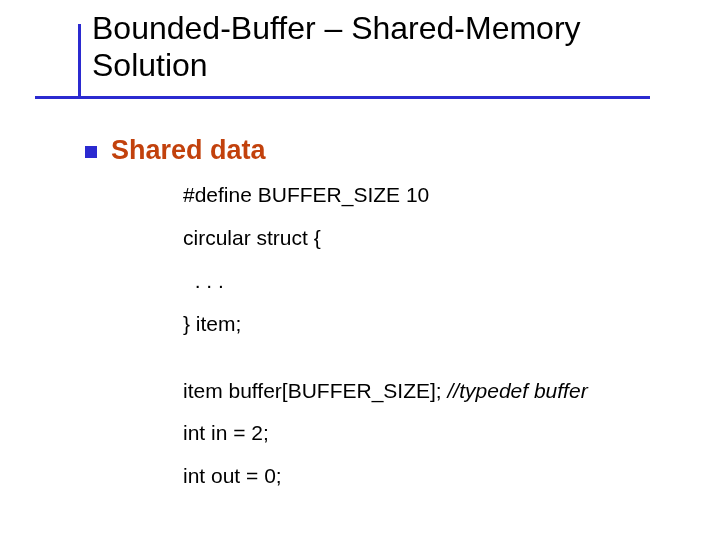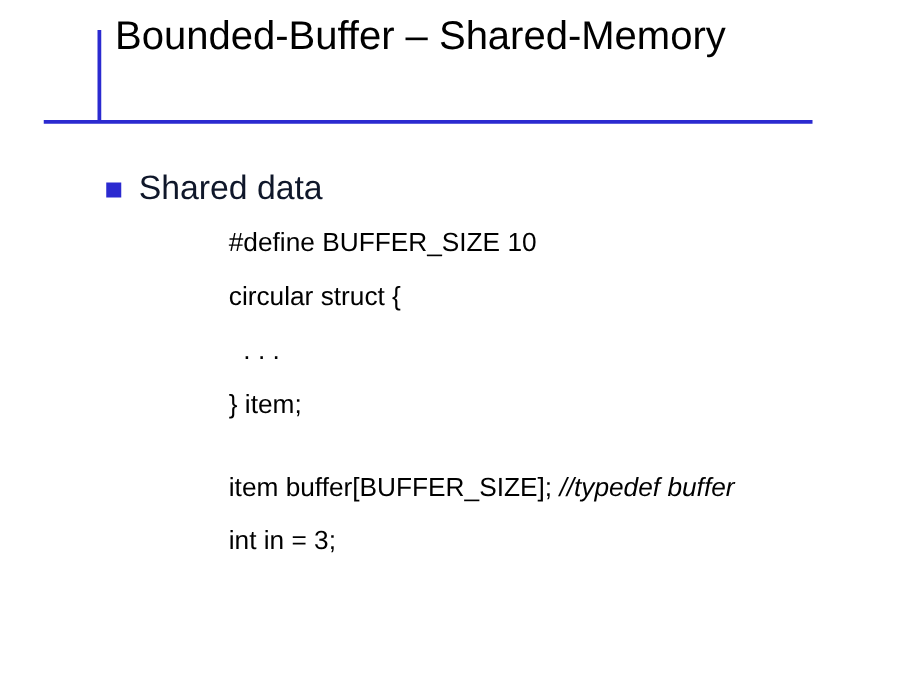--- a/index.html
+++ b/index.html
@@ -58,21 +58,22 @@
     margin-bottom: 14px;
   }
   .bullet-sq {
     width: 12px;
     height: 12px;
     background: #2b2ad0;
     flex: 0 0 auto;
     margin-top: 2px;
   }
   .bullet-text {
-    color: #0f172a;
+    color: #c2410c;
+    font-weight: bold;
   }
   .code-block {
     margin-left: 98px;
     font-size: 21px;
     line-height: 1.28;
   }
   .code-line {
     white-space: pre;
     margin-top: 16px;
   }
@@ -85,35 +86,37 @@
 <body>
 
 <div class="slide">
 
   <div class="vrule" style="left:78px; top:24px; height:74px;"></div>
   <div class="hrule" style="left:35px; top:96px; width:615px;"></div>
 
   <div class="header-wrap">
     <div class="title">
       <span>Bounded-Buffer – Shared-Memory</span><br>
+      <span>Solution</span>
     </div>
   </div>
 
   <div class="body">
 
     <div class="bullet-row">
       <div class="bullet-sq"></div>
       <div class="bullet-text">Shared data</div>
     </div>
 
     <div class="code-block">
       <div class="code-line">#define BUFFER_SIZE 10</div>
       <div class="code-line">circular struct {</div>
       <div class="code-line">  . . .</div>
       <div class="code-line">} item;</div>
       <div class="para-gap"></div>
       <div class="code-line"><span>item buffer[BUFFER_SIZE]; </span><span class="ital">//typedef buffer</span></div>
-      <div class="code-line">int in = 3;</div>
+      <div class="code-line">int in = 2;</div>
+      <div class="code-line">int out = 0;</div>
     </div>
 
   </div>
 
 </div>
 
 </body></html>

